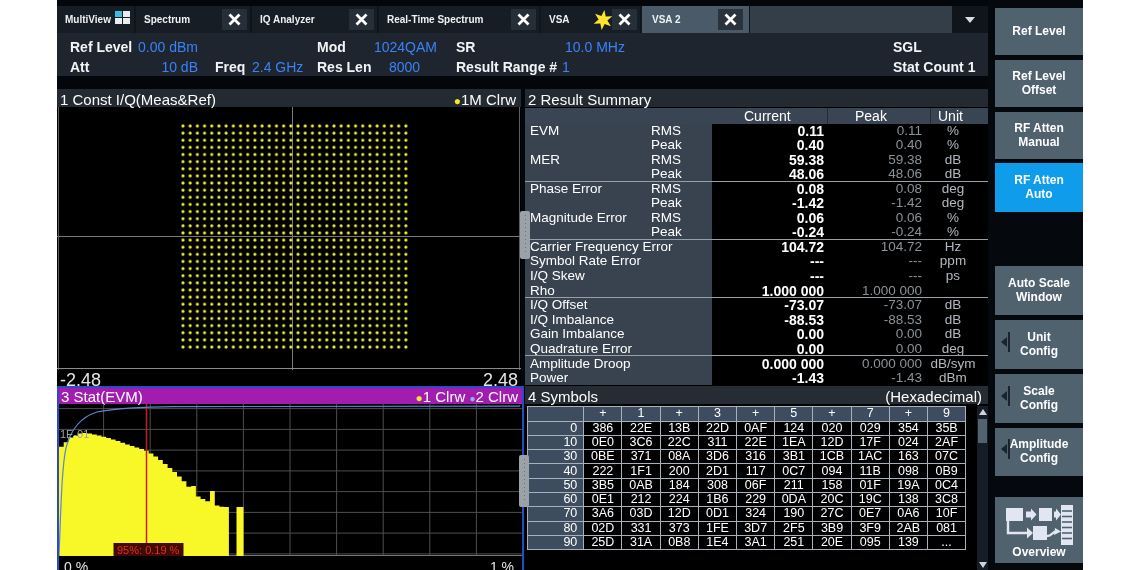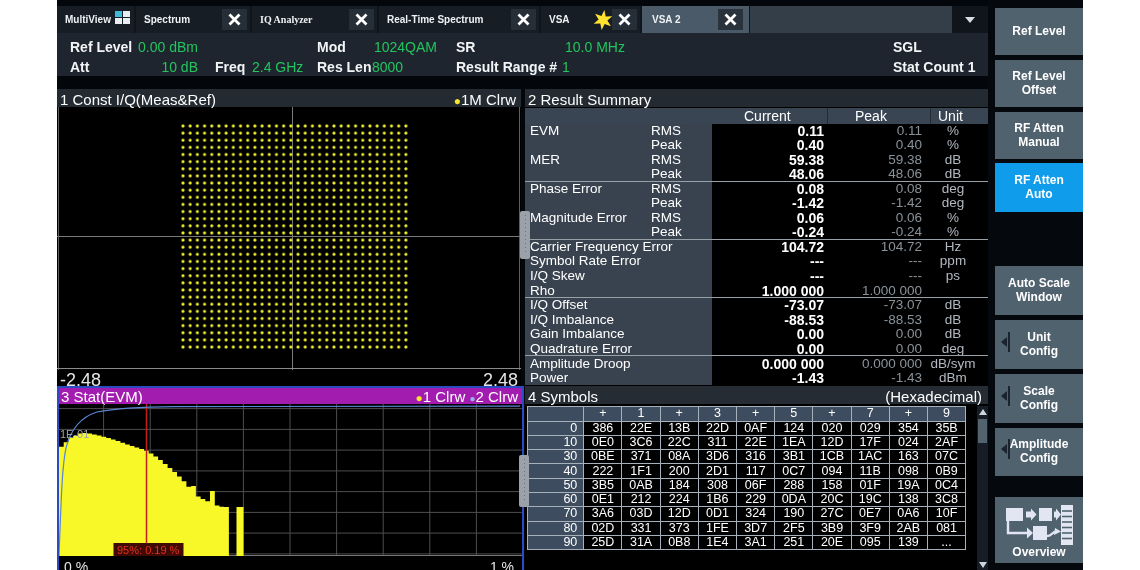--- a/index.html
+++ b/index.html
@@ -9,21 +9,21 @@
 #screen { position:absolute; left:57px; top:0; width:931px; height:570px; background:#03060a; }
 
 .tab { position:absolute; top:6px; height:27px; background:#161d25; color:#eef1f4; font-size:10px; font-weight:bold; }
 .tab .lbl { position:absolute; top:8px; }
 .xbtn { position:absolute; top:3px; width:25px; height:21px; background:#262e38; }
 .xbtn svg { position:absolute; left:6px; top:4px; }
 
 #infobar { position:absolute; left:0; top:33px; width:931px; height:43px; background:#1e252e; color:#fff; font-size:14px; }
 #equalizer { position:absolute; left:0; top:75px; width:931px; height:14px; background:#1c232b; color:#c3c9cf; font-size:12.5px; }
 .il { position:absolute; font-weight:bold; color:#f2f4f6; }
-.iv { position:absolute; color:#22c55e; }
+.iv { position:absolute; color:#3b82f6; }
 
 .winhdr { position:absolute; left:0; top:0; width:100%; height:18px; background:#242a31; color:#fdfdfd; font-size:15px; }
 
 .r2 { position:absolute; left:0; width:463px; height:15px; font-size:13.5px; color:#fff; }
 .cur { position:absolute; right:164px; text-align:right; font-weight:bold; font-size:14px; color:#fff; }
 .pk  { position:absolute; right:66px; text-align:right; color:#8a9299; }
 .un  { position:absolute; left:400px; width:56px; text-align:center; color:#b2b8bf; }
 .lb  { position:absolute; left:5px; }
 .sb  { position:absolute; left:126px; }
 .sep { position:absolute; left:0; width:463px; height:1px; background:#98a0a8; }
@@ -54,21 +54,21 @@
     </span>
   </div>
   <div class="tab" style="left:79px;width:114px;">
       <span class="lbl" style="left:8px;">Spectrum</span>
     <div class="xbtn" style="left:86px;">
         <svg width="13" height="13">
           <path d="M1.5 1.5 L11.5 11.5 M11.5 1.5 L1.5 11.5" stroke="#fff" stroke-width="2.8"></path>
         </svg>
       </div>
   </div>
-  <div class="tab" style="left:195px;width:125px;font-family:Liberation Serif, serif;">
+  <div class="tab" style="left:195px;width:125px;">
       <span class="lbl" style="left:8px;">IQ Analyzer</span>
     <div class="xbtn" style="left:97px;">
         <svg width="13" height="13">
           <path d="M1.5 1.5 L11.5 11.5 M11.5 1.5 L1.5 11.5" stroke="#fff" stroke-width="2.8"></path>
         </svg>
       </div>
   </div>
   <div class="tab" style="left:322px;width:160px;">
       <span class="lbl" style="left:8px;">Real-Time Spectrum</span>
     <div class="xbtn" style="left:132px;">
@@ -104,21 +104,21 @@
     <span class="il" style="left:260px;top:6px;">Mod</span>
       <span class="iv" style="left:315px;top:6px;width:65px;text-align:right;">1024QAM</span>
     <span class="il" style="left:399px;top:6px;">SR</span>
       <span class="iv" style="left:508px;top:6px;">10.0 MHz</span>
     <span class="il" style="left:836px;top:6px;">SGL</span>
     <span class="il" style="left:13px;top:26px;">Att</span>
       <span class="iv" style="left:75px;top:26px;width:66px;text-align:right;">10 dB</span>
     <span class="il" style="left:158px;top:26px;">Freq</span>
       <span class="iv" style="left:195px;top:26px;">2.4 GHz</span>
     <span class="il" style="left:260px;top:26px;">Res Len</span>
-      <span class="iv" style="left:315px;top:26px;width:65px;text-align:left;">8000</span>
+      <span class="iv" style="left:315px;top:26px;width:65px;text-align:center;">8000</span>
     <span class="il" style="left:399px;top:26px;">Result Range #</span>
       <span class="iv" style="left:505px;top:26px;">1</span>
     <span class="il" style="left:836px;top:26px;">Stat Count 1</span>
   </div>
 
   <div id="w1" class="abs" style="left:0;top:89px;width:464px;height:297px;background:#000;">
     <div class="winhdr">
         <span class="abs" style="left:3px;top:2px;">1 Const I/Q(Meas&amp;Ref)</span>
       <span class="abs" style="right:5px;top:2px;color:#fff;"><span style="color:#f6e72c;font-size:12px;">●</span>1M Clrw</span>
     </div>
@@ -401,21 +401,21 @@
               <td class="">098</td>
               <td class="">0B9</td>
             </tr>
             <tr style="height:14.3px;">
               <td class="rl">50</td>
               <td class="">3B5</td>
               <td class="">0AB</td>
               <td class="">184</td>
               <td class="">308</td>
               <td class="">06F</td>
-              <td class="">288</td>
+              <td class="">211</td>
               <td class="">158</td>
               <td class="">01F</td>
               <td class="">19A</td>
               <td class="">0C4</td>
             </tr>
             <tr style="height:14.3px;">
               <td class="rl">60</td>
               <td class="">0E1</td>
               <td class="">212</td>
               <td class="">224</td>

